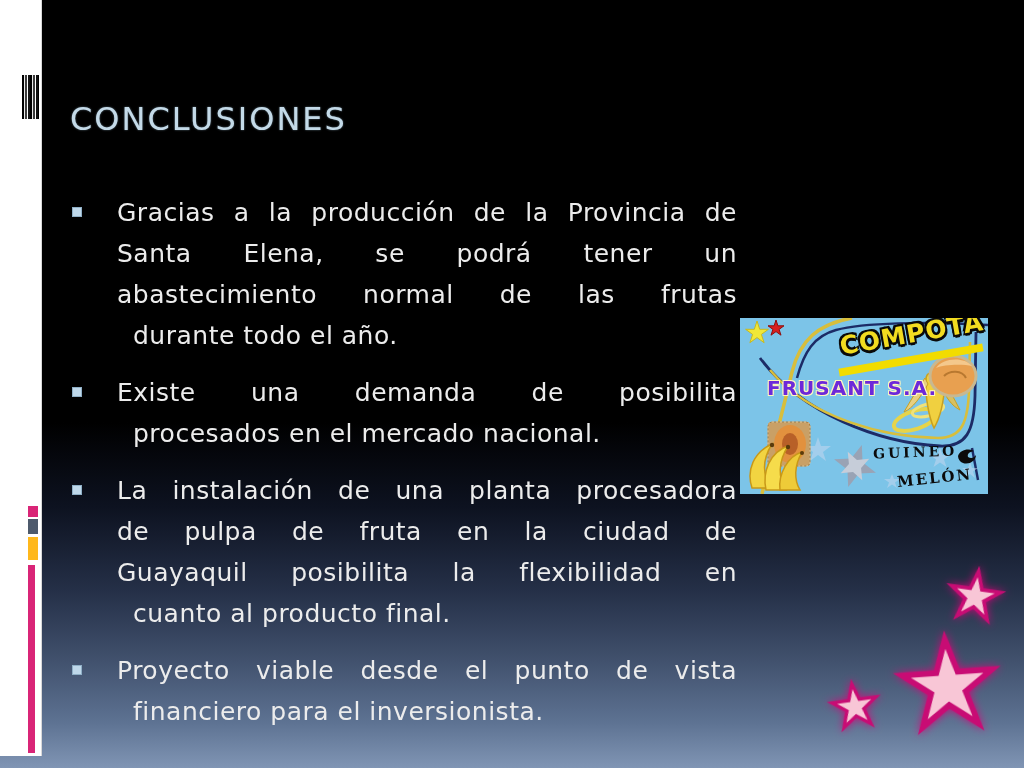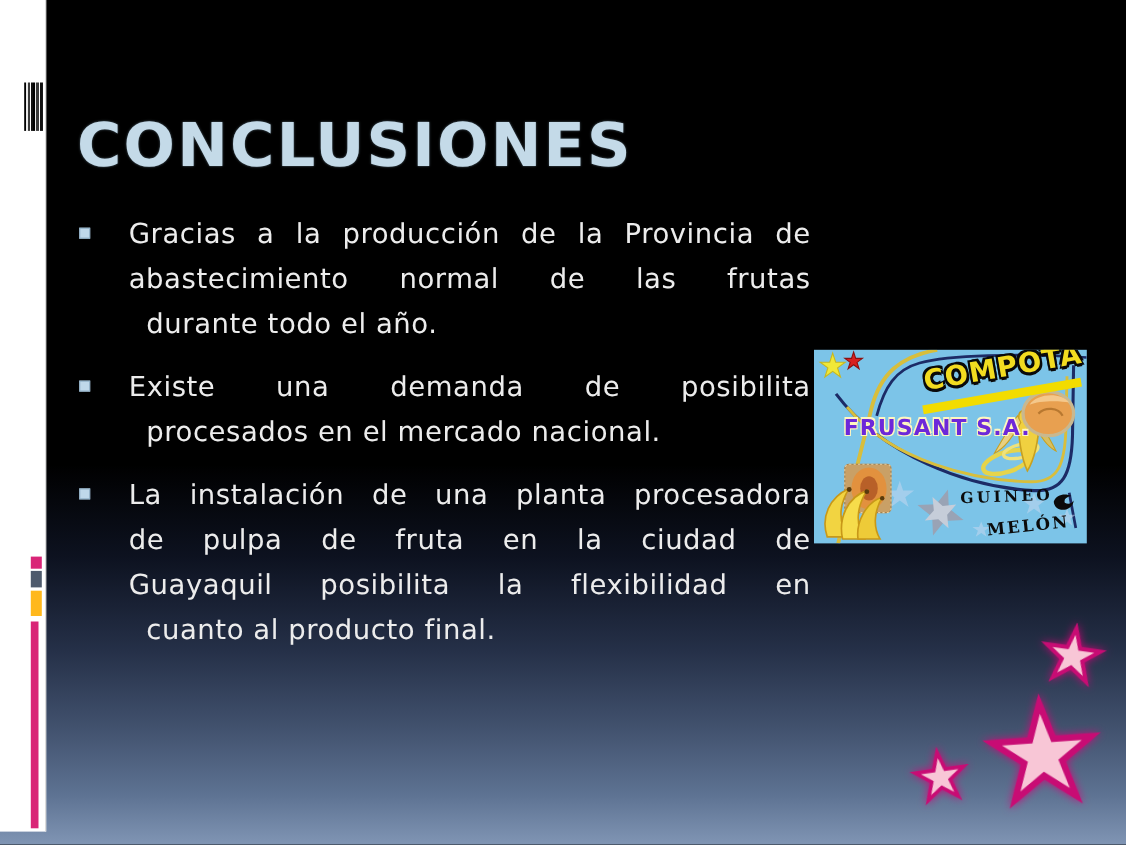--- a/index.html
+++ b/index.html
@@ -11,21 +11,21 @@
   
   .sidebar{position:absolute;left:0;top:0;width:41px;height:756px;background:#fff;border-right:1px solid #d8d8d8;}
   .barcode{position:absolute;left:22px;top:75px;width:17px;height:44px;
     background:repeating-linear-gradient(90deg,#000 0 2px,#e9e9e9 2px 3px,#3a3a3a 3px 5px,#fff 5px 6px,#111 6px 8px);}
   .acc{position:absolute;left:28px;width:10px;}
   .acc-pink{top:506px;height:11px;background:#D92577;}
   .acc-gray{top:519px;height:15px;background:#4E5A6C;}
   .acc-yellow{top:537px;height:23px;background:#FFB81C;}
   .acc-bar{position:absolute;left:28px;top:565px;width:7px;height:188px;background:#D92577;}
   
-  .title{position:absolute;left:70px;top:100px;margin:0;font-size:55px;font-weight:bold;
+  .title{position:absolute;left:70px;top:100px;margin:0;font-size:32px;font-weight:normal;
     letter-spacing:2px;color:#C4DAE8;text-shadow:0 0 2px rgba(170,205,230,.55);}
   
   .content{position:absolute;left:72px;top:192px;width:665px;}
   .bullet{position:relative;padding-left:45px;margin:0 0 16px 0;}
   .marker{position:absolute;left:0;top:15px;width:10px;height:10px;background:#BFD8EA;border:1px solid #8fafc6;box-sizing:border-box;}
   .bline{font-size:25px;line-height:41px;color:#ECECEC;letter-spacing:.5px;}
   .just{text-align:justify;text-align-last:justify;}
   .last{text-align:left;margin-left:16px;}
   
   .logo{position:absolute;left:740px;top:318px;width:248px;height:176px;background:#7CC4E8;overflow:hidden;}
@@ -58,34 +58,40 @@
     <div class="acc acc-yellow"></div>
     <div class="acc-bar"></div>
   </div>
 
   <h1 class="title">CONCLUSIONES</h1>
 
   <div class="content">
     <div class="bullet">
       <span class="marker"></span>
       <div class="bline just">Gracias a la producción de la Provincia de</div>
+      <div class="bline just">Santa Elena, se podrá tener un</div>
       <div class="bline just">abastecimiento normal de las frutas</div>
       <div class="bline last">durante todo el año.</div>
     </div>
     <div class="bullet">
       <span class="marker"></span>
       <div class="bline just">Existe una demanda de posibilita</div>
       <div class="bline last">procesados en el mercado nacional.</div>
     </div>
     <div class="bullet">
       <span class="marker"></span>
       <div class="bline just">La instalación de una planta procesadora</div>
       <div class="bline just">de pulpa de fruta en la ciudad de</div>
       <div class="bline just">Guayaquil posibilita la flexibilidad en</div>
       <div class="bline last">cuanto al producto final.</div>
+    </div>
+    <div class="bullet">
+      <span class="marker"></span>
+      <div class="bline just">Proyecto viable desde el punto de vista</div>
+      <div class="bline last">financiero para el inversionista.</div>
     </div>
   </div>
 
   <div class="logo">
     <svg class="logo-art" width="248" height="176" viewBox="0 0 248 176">
 
       <g>
         <path d="M248,7 C185,3 122,5 96,12 C74,18 64,34 57,60" stroke="#1C2B66" stroke-width="2.5" fill="none"></path>
         <path d="M112,0 C78,6 60,22 52,54 C44,88 32,132 22,176" stroke="#D8BE3C" stroke-width="3.5" fill="none"></path>
         <path d="M20,40 C62,96 140,125 200,128 C226,129 234,114 235,78 L236,14" stroke="#1C2B66" stroke-width="2.8" fill="none"></path>

